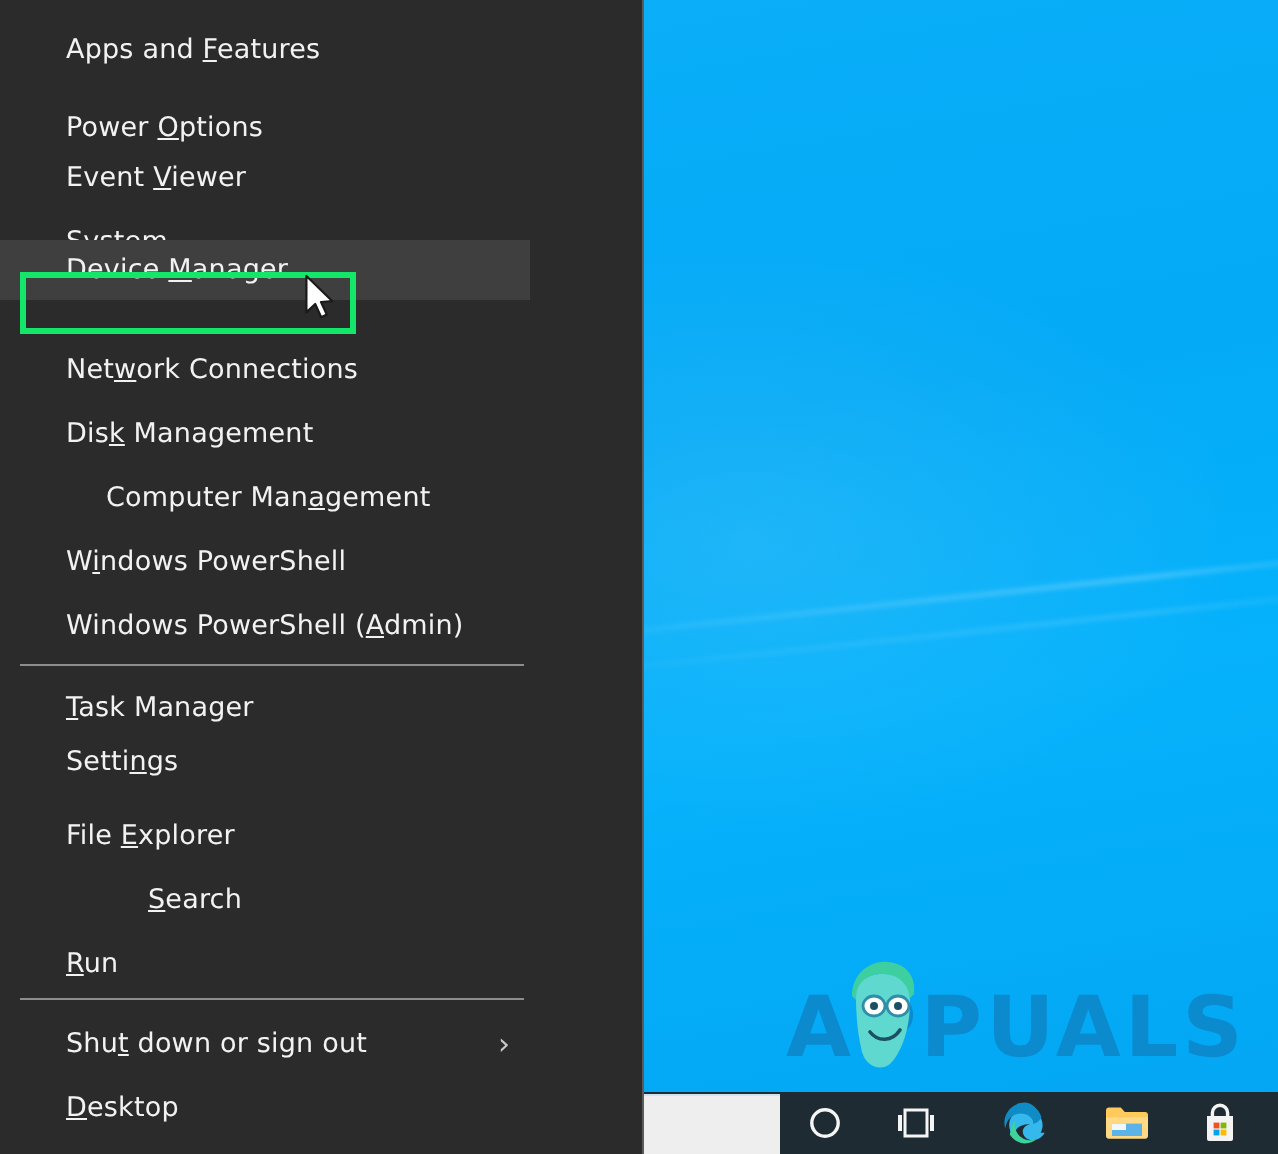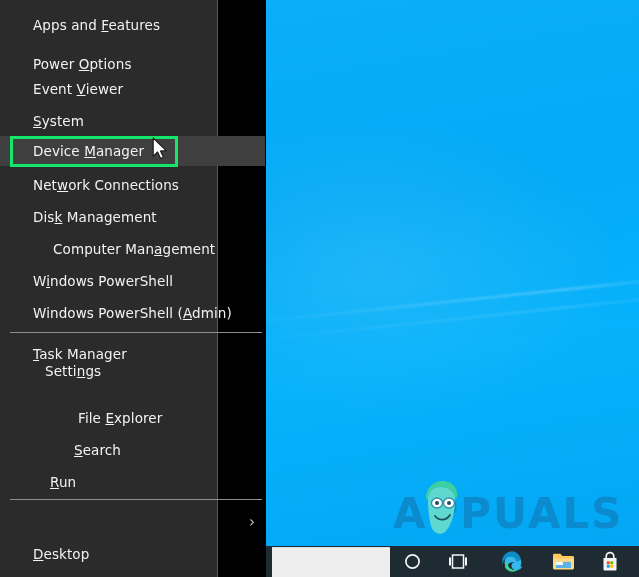--- a/index.html
+++ b/index.html
@@ -110,21 +110,21 @@
     display: flex;
     align-items: center;
     justify-content: center;
   }
 
   
   #menu {
     position: absolute;
     left: 0;
     top: 0;
-    width: 218px;
+    width: 322px;
     height: 577px;
     background: #2b2b2b;
     border-right: 1px solid #5a5a5a;
     box-sizing: border-box;
   }
   .mi {
     position: absolute;
     left: 0;
     width: 265px;
     height: 30px;
@@ -256,54 +256,55 @@
         </div>
         <div class="mi" style="top: 42px; align-items: flex-end;">
           <span class="lbl">Power <u>O</u>ptions</span>
         </div>
         <div class="mi" style="top: 74px; align-items: center;">
           <span class="lbl">Event <u>V</u>iewer</span>
         </div>
         <div class="mi" style="top: 106px;">
           <span class="lbl"><u>S</u>ystem</span>
         </div>
-        <div class="mi hovered" style="top: 136px; text-align: center;">
+        <div class="mi hovered" style="top: 120px; text-align: center;">
           <span class="lbl">Device <u>M</u>anager</span>
         </div>
         <div class="mi" style="top: 170px;">
           <span class="lbl">Net<u>w</u>ork Connections</span>
         </div>
         <div class="mi" style="top: 202px;">
           <span class="lbl">Dis<u>k</u> Management</span>
         </div>
         <div class="mi" style="top: 234px; padding-left: 20px;">
           <span class="lbl">Computer Man<u>a</u>gement</span>
         </div>
         <div class="mi" style="top: 266px;">
           <span class="lbl">W<u>i</u>ndows PowerShell</span>
         </div>
         <div class="mi" style="top: 298px;">
           <span class="lbl">Windows PowerShell (<u>A</u>dmin)</span>
         </div>
         <div class="mi" style="top: 339px;">
           <span class="lbl"><u>T</u>ask Manager</span>
         </div>
-        <div class="mi" style="top: 356px; padding-left: 12px;">
+        <div class="mi" style="top: 366px;">
           <span class="lbl">Setti<u>n</u>gs</span>
         </div>
-        <div class="mi" style="top: 403px; padding-left: 45px;">
+        <div class="mi" style="top: 403px;">
           <span class="lbl">File <u>E</u>xplorer</span>
         </div>
         <div class="mi" style="top: 435px; padding-left: 41px;">
           <span class="lbl"><u>S</u>earch</span>
         </div>
-        <div class="mi" style="top: 467px; padding-left: 17px;">
+        <div class="mi" style="top: 467px;">
           <span class="lbl"><u>R</u>un</span>
         </div>
         <div class="mi" style="top: 507px;">
+          <span class="lbl">Shu<u>t</u> down or sign out</span>
           <span class="chev">›</span>
         </div>
         <div class="mi" style="top: 539px; align-items: center;">
           <span class="lbl"><u>D</u>esktop</span>
         </div>
       </div>
     <div id="menu-seps">
         <div class="sep" style="top: 332px;"></div>
         <div class="sep" style="top: 499px;"></div>
       </div>

